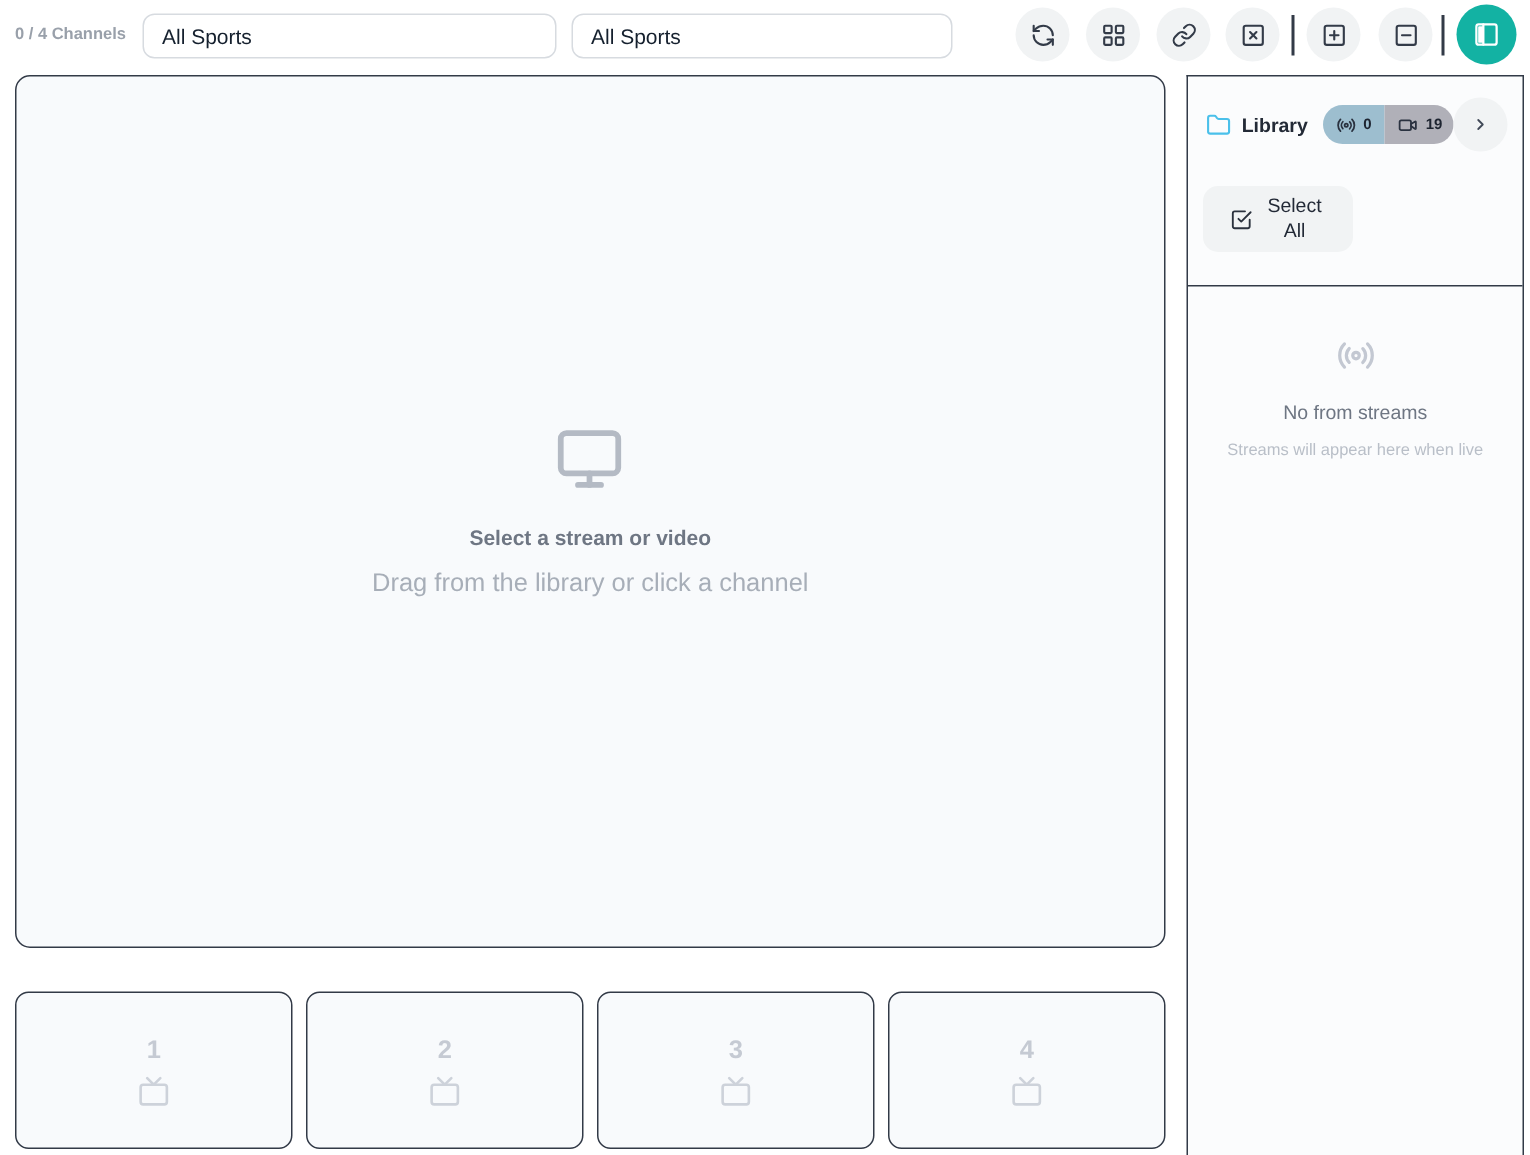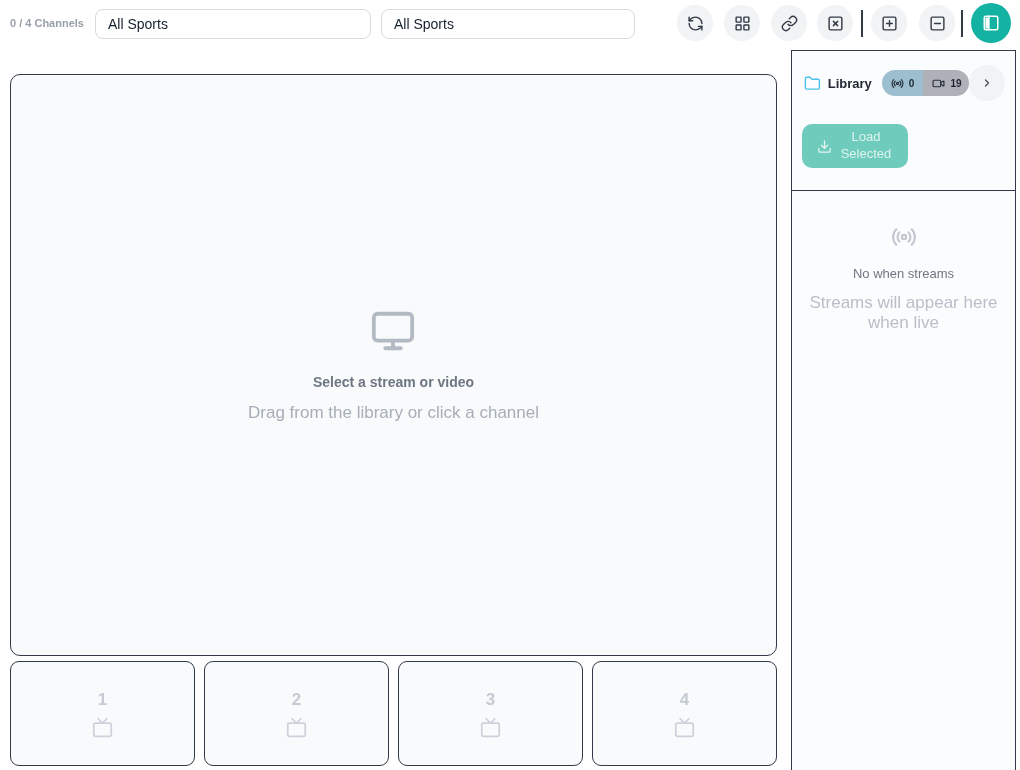--- a/index.html
+++ b/index.html
@@ -33,21 +33,21 @@
   .iconbtn svg { width:17px; height:17px; stroke:#333b48; stroke-width:2; fill:none;
     stroke-linecap:round; stroke-linejoin:round; }
   .vdivider { position:absolute; top:10px; width:2px; height:27px; background:var(--border-dark); }
   .teal-btn { position:absolute; left:971px; top:3px; width:40px; height:40px; border-radius:50%;
     background:var(--accent-teal); border:none; display:flex; align-items:center; justify-content:center;
     cursor:pointer; }
   .teal-btn svg { width:18px; height:18px; stroke:#ffffff; stroke-width:2; fill:none;
     stroke-linecap:round; stroke-linejoin:round; }
 
   
-  .main-panel { position:absolute; left:10px; top:74px; width:767px; height:582px;
+  .main-panel { position:absolute; left:10px; top:50px; width:767px; height:582px;
     background:var(--panel-bg); border:1.5px solid var(--border-dark); border-radius:10px;
     display:flex; align-items:center; justify-content:center; }
   .empty-main { text-align:center; }
   .empty-main svg.monitor { width:46px; height:46px; stroke:#b4bac4; stroke-width:2; fill:none;
     stroke-linecap:round; stroke-linejoin:round; }
   .empty-main .title { margin-top:16px; font-size:14px; font-weight:bold; color:#6e7683; }
   .empty-main .subtitle { margin-top:13px; font-size:17px; color:#a7aeb8; }
 
   
   .channels-row { position:absolute; left:10px; top:661px; width:767px; height:105px;
@@ -88,21 +88,21 @@
   .load-btn { width:106px; height:44px; border-radius:10px; background:var(--load-teal); border:none;
     display:flex; align-items:center; justify-content:center; gap:7px; cursor:pointer; }
   .load-btn svg { width:15px; height:15px; stroke:#e4f7f2; stroke-width:2; fill:none;
     stroke-linecap:round; stroke-linejoin:round; }
   .load-btn .lbl { font-size:13px; color:#ddf3ed; width:54px; line-height:1.3; text-align:center; }
 
   .sidebar-empty { text-align:center; margin-top:33px; }
   .sidebar-empty svg { width:26px; height:26px; stroke:#c3c8d2; stroke-width:2; fill:none;
     stroke-linecap:round; stroke-linejoin:round; }
   .sidebar-empty .title { margin-top:12px; font-size:13px; color:#6e7683; }
-  .sidebar-empty .subtitle { margin-top:12px; font-size:17px; color:#b9bfc8;text-align:center; }
+  .sidebar-empty .subtitle { margin-top:12px; font-size:11px; color:#b9bfc8;text-align:center; }
 </style>
 </head>
 <body>
 
 <div class="topbar">
   <span class="channels-label">0 / 4 Channels</span>
 
   <div class="select-box select-teams">
     <span>All Sports</span>
   </div>
@@ -232,35 +232,34 @@
           <span class="pill-count">19</span>
         </div>
       </div>
       <button class="collapse-btn">
         <svg viewBox="0 0 24 24">
           <path d="m9 18 6-6-6-6"></path>
         </svg>
       </button>
     </div>
     <div class="action-row">
-      <button class="load-btn">
+      <button class="select-all-btn">
         <svg viewBox="0 0 24 24">
-          <path d="M21 15v4a2 2 0 0 1-2 2H5a2 2 0 0 1-2-2v-4"></path>
-          <polyline points="7 10 12 15 17 10"></polyline>
-            <line x1="12" x2="12" y1="15" y2="3"></line>
+          <path d="m9 11 3 3L22 4"></path>
+          <path d="M21 12v7a2 2 0 0 1-2 2H5a2 2 0 0 1-2-2V5a2 2 0 0 1 2-2h11"></path>
         </svg>
-        <span class="lbl">Load Selected</span>
+        <span class="lbl">Select All</span>
       </button>
     </div>
   </div>
 
   <div class="sidebar-empty">
     <svg viewBox="0 0 24 24">
       <path d="M4.9 19.1C1 15.2 1 8.8 4.9 4.9"></path>
         <path d="M7.8 16.2c-2.3-2.3-2.3-6.1 0-8.5"></path>
       <circle cx="12" cy="12" r="2"></circle>
       <path d="M16.2 7.8c2.3 2.3 2.3 6.1 0 8.5"></path>
         <path d="M19.1 4.9C23 8.8 23 15.2 19.1 19.1"></path>
     </svg>
-    <div class="title">No when streams</div>
+    <div class="title">No from streams</div>
     <div class="subtitle">Streams will appear here when live</div>
   </div>
 </div>
 
 </body></html>

